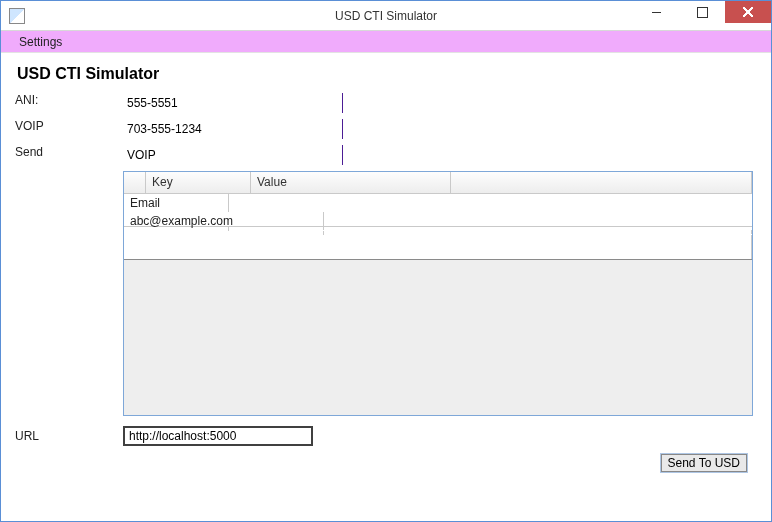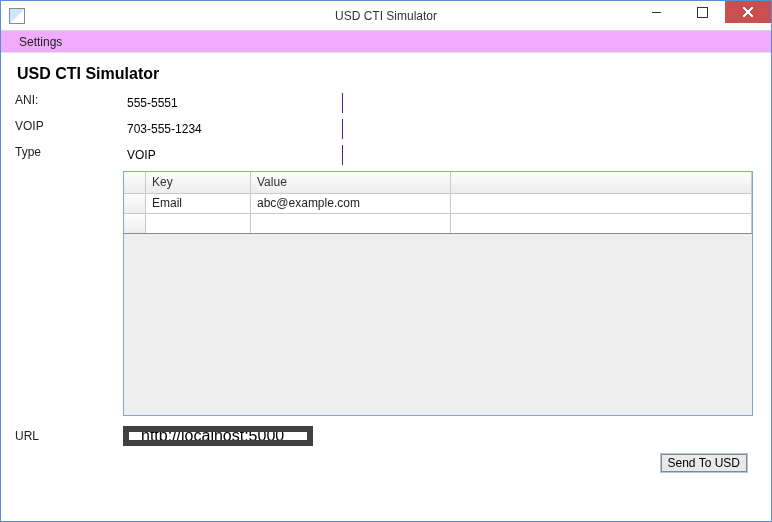--- a/index.html
+++ b/index.html
@@ -139,23 +139,24 @@
       border-right: 1px solid #c9c9c9;
       padding: 3px 6px;
       color: #333;
     }
     .gh-rowhead { width: 22px; border-right:1px solid #c9c9c9; background:linear-gradient(#fdfdfd,#ededed);}
     .gh-key { width: 105px; }
     .gh-value { width: 200px; }
     .gh-rest { flex: 1; border-right: none;}
     .grid-row {
       display: flex;
-      height: 20px;
+      height: 33px;
       background: #fff;
       border-bottom: 1px solid #c9c9c9;
+      flex-direction: column;
     }
     .grid-row .gc-rowhead {
       width: 22px;
       border-right: 1px solid #c9c9c9;
       background: linear-gradient(#fdfdfd,#ededed);
     }
     .grid-row .gc-cell {
       border-right: 1px solid #c9c9c9;
       padding: 2px 6px;
       color: #222;
@@ -166,24 +167,24 @@
     .grid-row.newrow .gc-cell { color: #888; }
     .grid-row.newrow { border-bottom: 1px solid #8a8a8a; }
     .url-row {
       display: flex;
       align-items: center;
       margin-top: 10px;
     }
     .url-input {
       width: 190px;
       height: 20px;
-      border: 6px solid #404040;
-      padding: 1px 12px;
+      border: 2px solid #404040;
+      padding: 1px 4px;
       font-family: inherit;
-      font-size: 16px;
+      font-size: 12px;
       outline: none;
     }
     .footer {
       display: flex;
       justify-content: flex-end;
       padding: 8px 12px 0 0;
     }
     .send-btn {
       font-family: inherit;
       font-size: 12px;
@@ -216,21 +217,21 @@
 
   <div class="form-row">
     <div class="form-label">ANI:</div>
     <input class="text-input" value="555-5551" style="">
   </div>
   <div class="form-row">
     <div class="form-label">VOIP</div>
     <input class="text-input" value="703-555-1234" style="">
   </div>
   <div class="form-row">
-    <div class="form-label">Type</div>
+    <div class="form-label">Send</div>
     <input class="text-input" value="VOIP" style="">
   </div>
 
   <div class="grid-wrap">
     <div class="grid-header">
       <div class="gh-rowhead"></div>
       <div class="gh-cell gh-key">Key</div>
       <div class="gh-cell gh-value">Value</div>
       <div class="gh-cell gh-rest"></div>
     </div>

